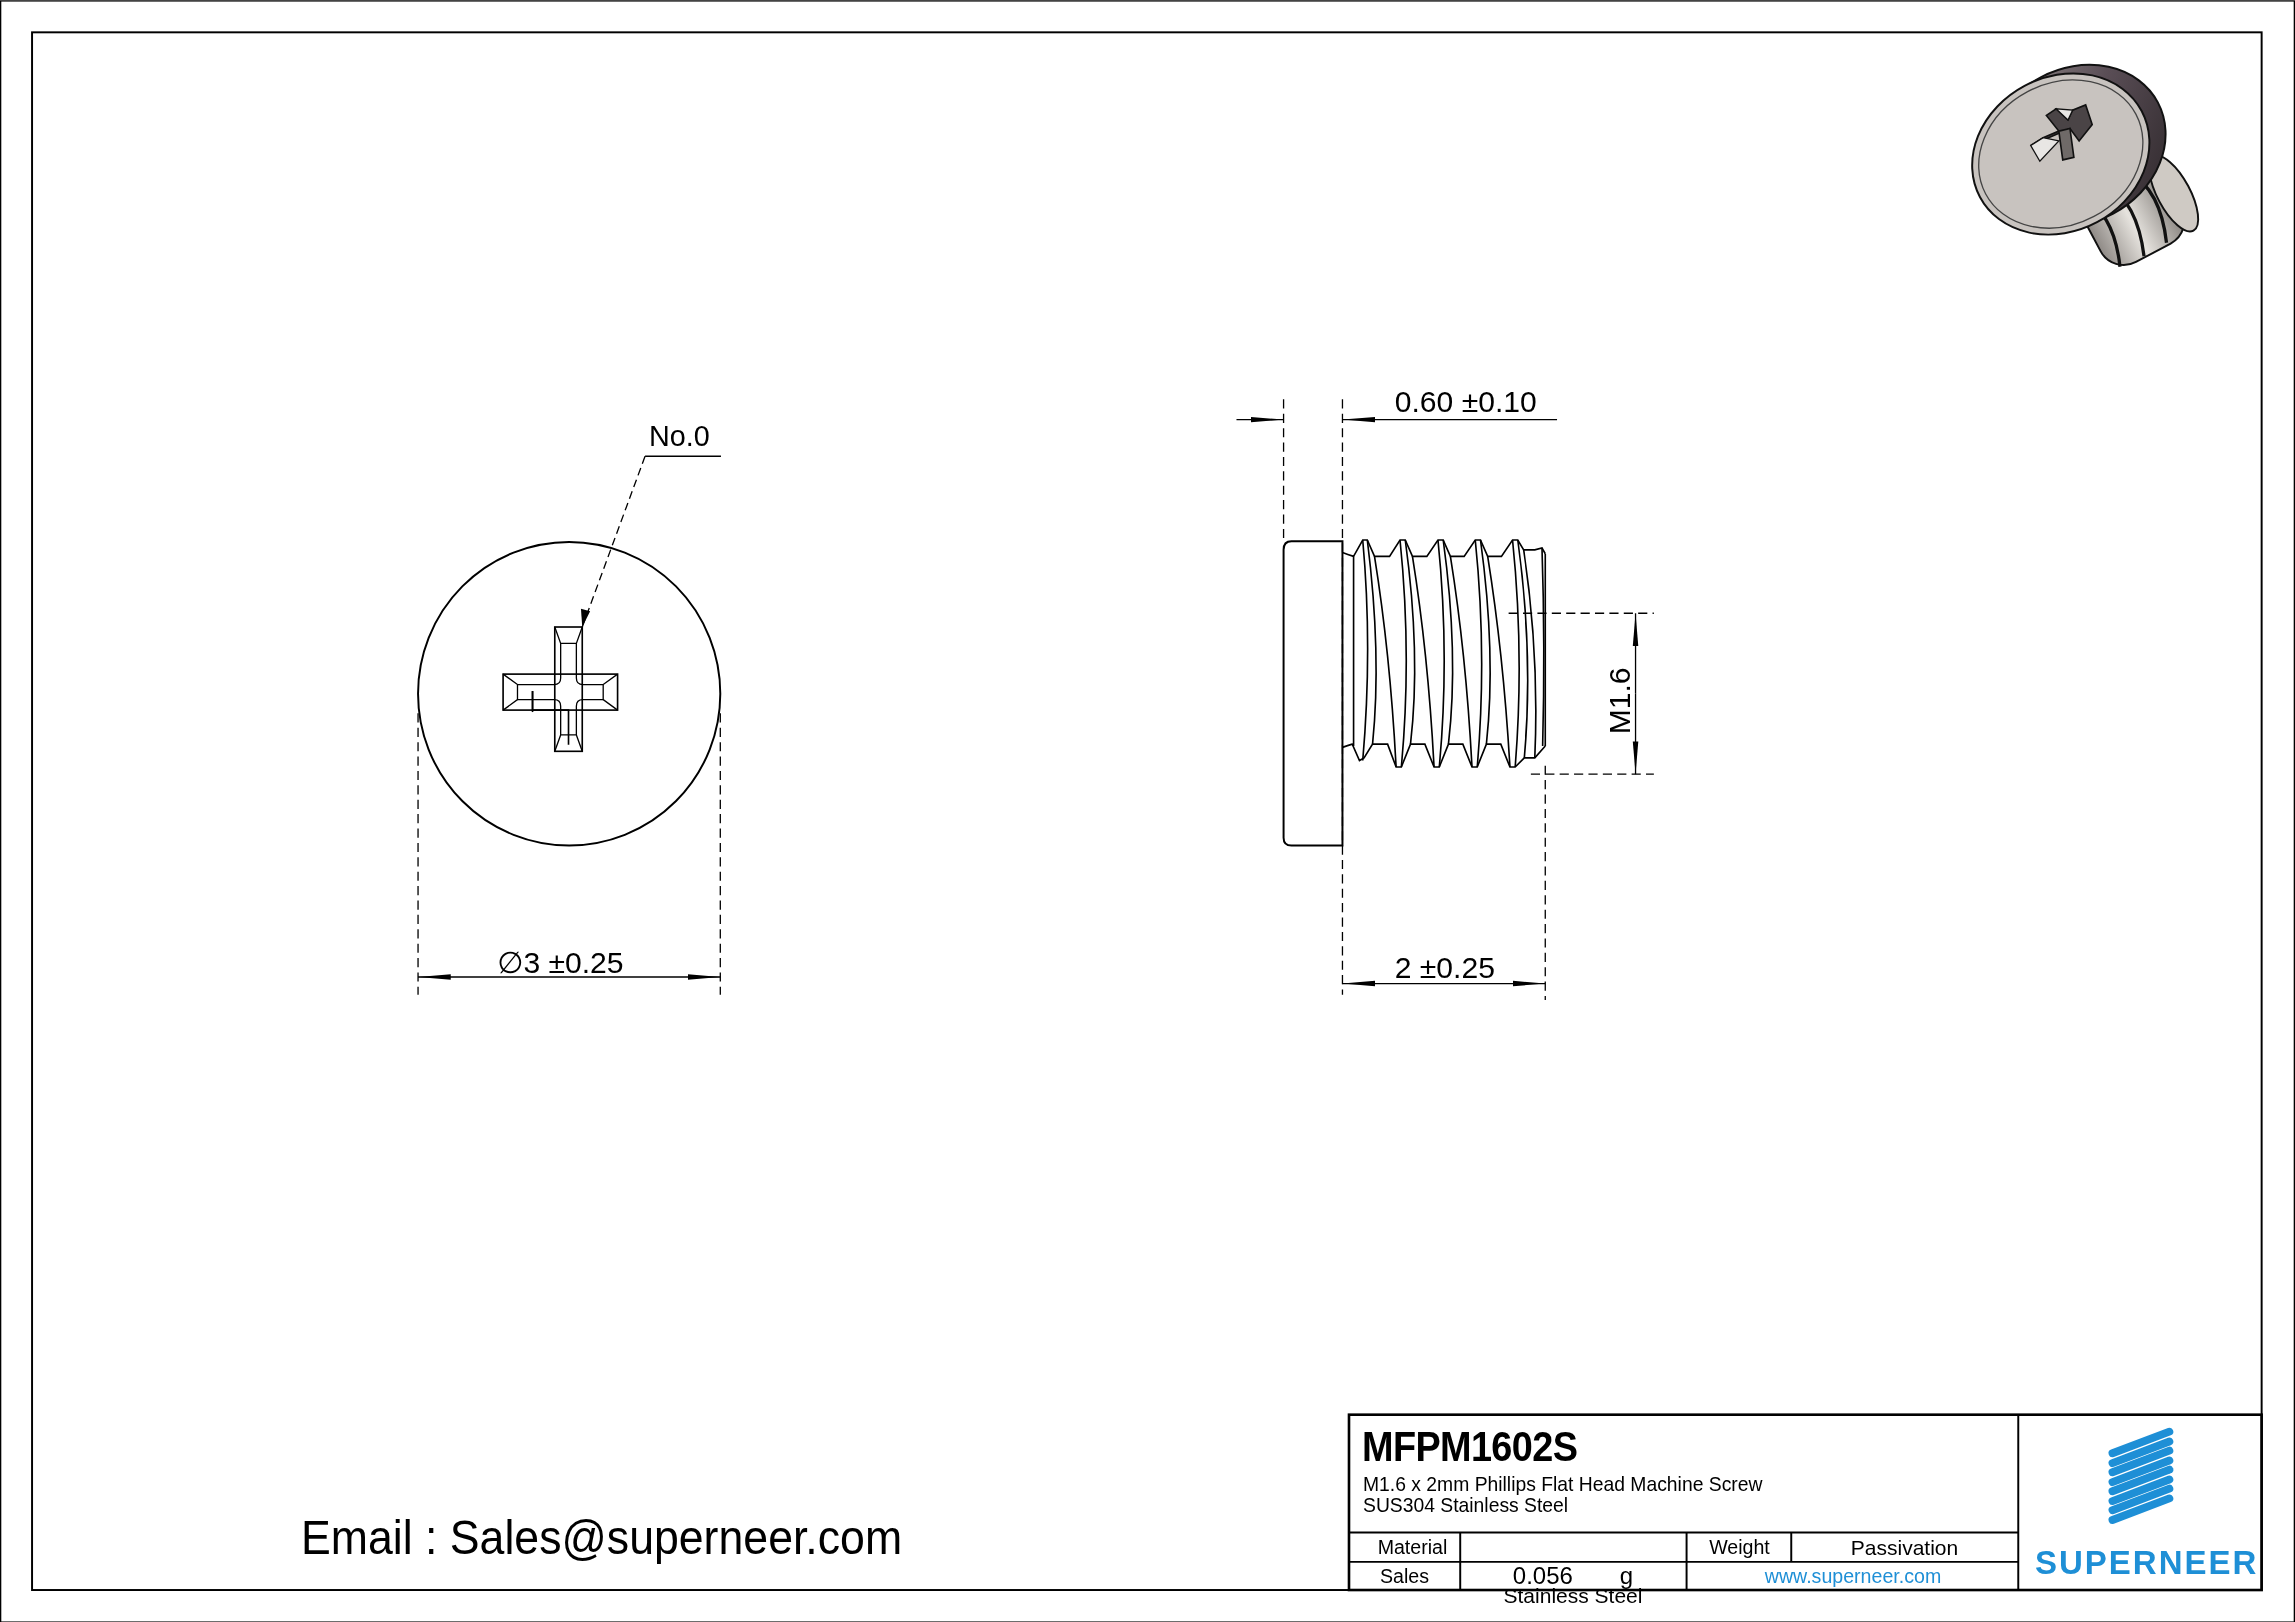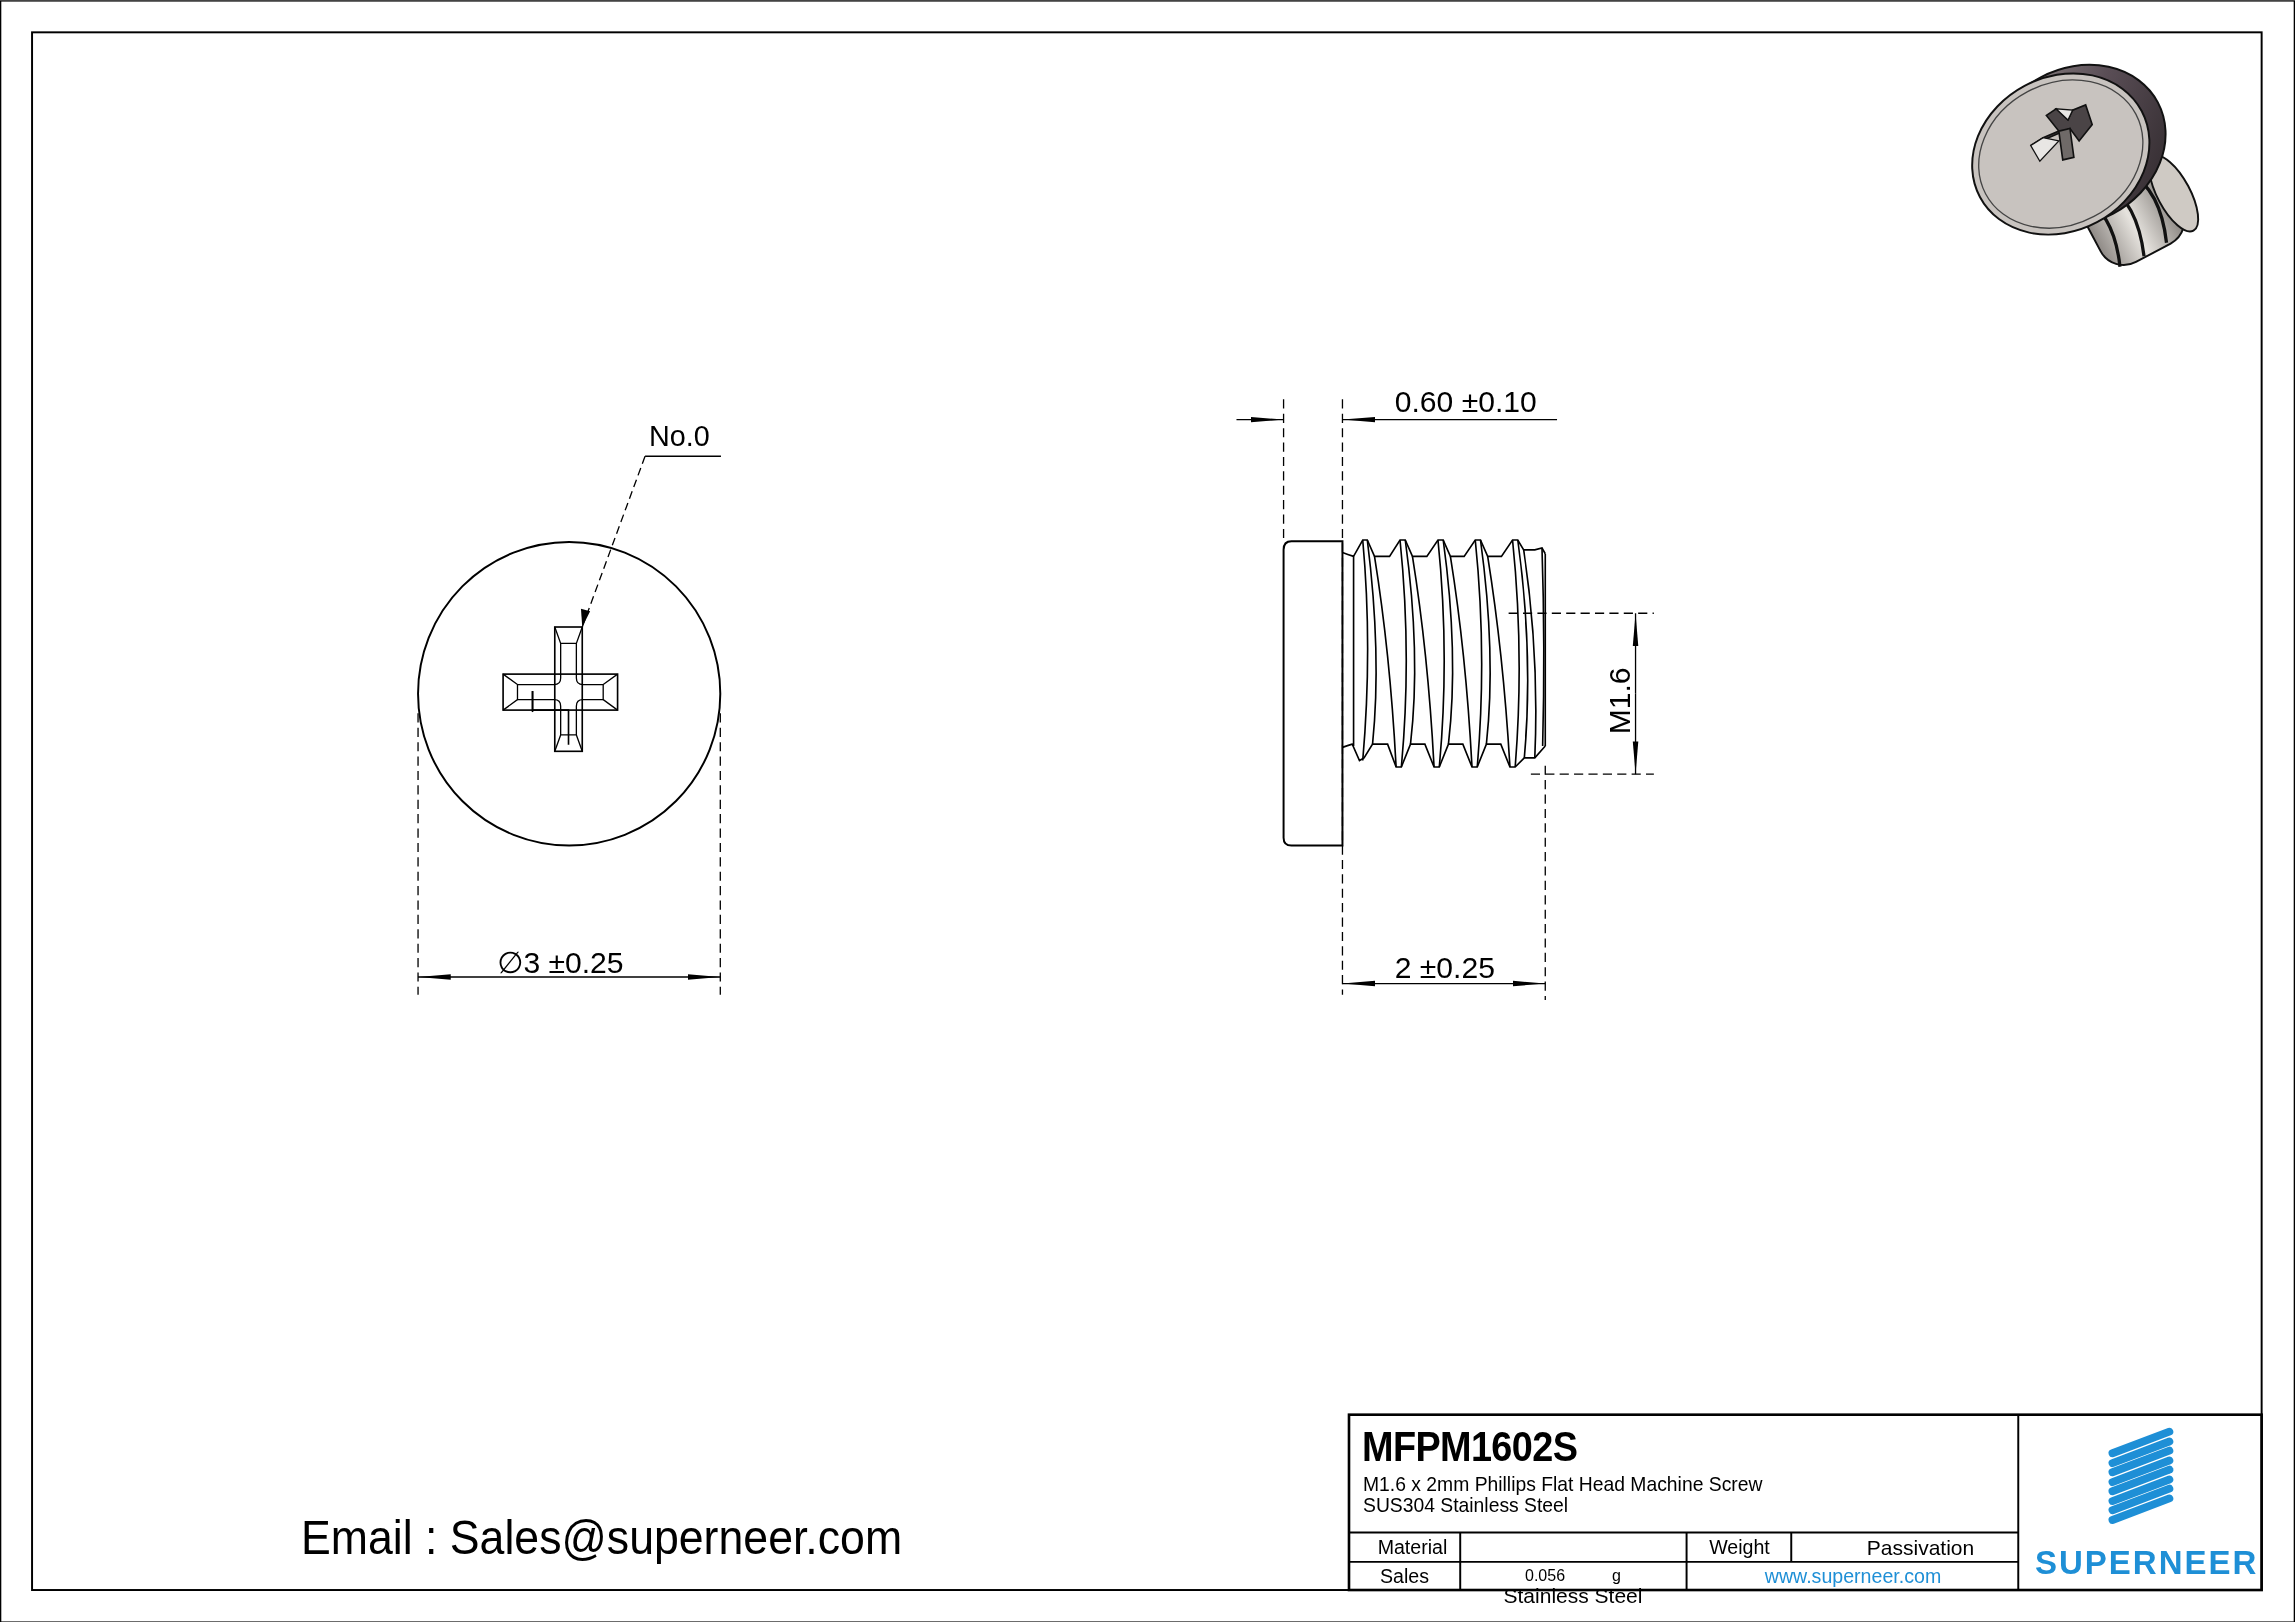--- a/index.html
+++ b/index.html
@@ -183,24 +183,24 @@
   <div class="title-block">
     <div class="part-no">MFPM1602S</div>
     <div class="desc">
       <div>M1.6 x 2mm Phillips Flat Head Machine Screw</div>
       <div>SUS304 Stainless Steel</div>
     </div>
 
     <div class="tb-cell" style="left:0; top:118px; width:127px; height:29.4px; font-size:19.6px;">Material</div>
     <div class="tb-cell" style="left:111px; top:118px; width:226px; height:29.4px; font-size:21px;margin-top:48px;">Stainless Steel</div>
     <div class="tb-cell" style="left:338px; top:118px; width:105px; height:29.4px; font-size:19.6px;">Weight</div>
-    <div class="tb-cell" style="left:442px; top:118px; width:227px; height:29.4px; font-size:21px;padding-left:16px;">Passivation</div>
+    <div class="tb-cell" style="left:442px; top:118px; width:227px; height:29.4px; font-size:21px;">Passivation</div>
 
     <div class="tb-cell" style="left:0; top:147px; width:111px; height:28px; font-size:19.6px;">Sales</div>
-    <div class="tb-cell" style="left:111px; top:147px; width:226px; height:28px; font-size:16px;gap:8px;">
+    <div class="tb-cell" style="left:111px; top:147px; width:226px; height:28px; font-size:24px;gap:8px;">
       <span>0.056</span>
       <span style="margin-left:39px;">g</span>
     </div>
     <div class="tb-cell web" style="left:338px; top:147px; width:332px; height:28px; font-size:19.6px;text-align:right;">www.superneer.com</div>
   </div>
 
   <div class="logo-text web">SUPERNEER</div>
 </div>
 
 

